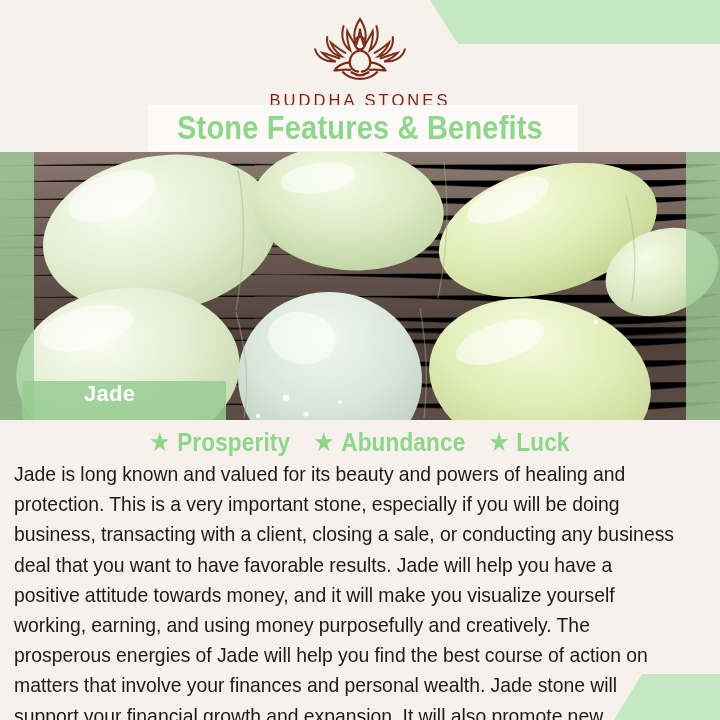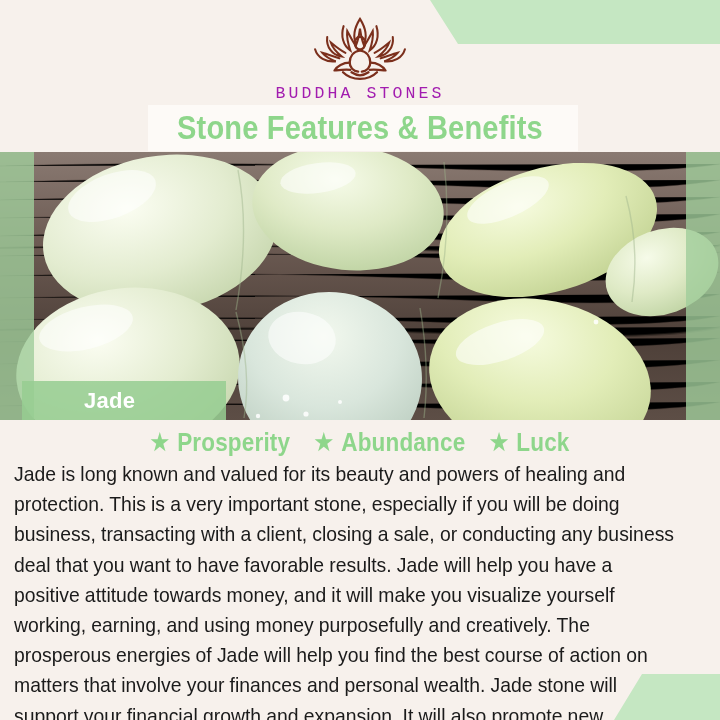--- a/index.html
+++ b/index.html
@@ -24,23 +24,23 @@
     clip-path: polygon(0 0, 430px 0, 458px 44px, 720px 44px, 720px 674px, 642px 674px, 614px 720px, 0 720px);
   }
 
   
   #logo-block {
     position:absolute; left:0; top:14px; width:720px;
     display:flex; flex-direction:column; align-items:center;
   }
   #logo-mark { width:122px; height:68px; display:block; }
   #logo-wordmark {
-    font-family:Liberation Mono, monospace;
-    font-size:16.5px; letter-spacing:3.1px; color:#a21caf;
-    margin-top:2px;
+    font-family:Liberation Sans, sans-serif;
+    font-size:16.5px; letter-spacing:3.1px; color:#7f1d1d;
+    margin-top:9px;
   }
 
   
   #title-band {
     position:absolute; left:148px; top:105px; width:430px; height:46px;
     background:#fdfaf7;
   }
   #page-title {
     position:absolute; left:0; top:104px; width:720px;
     text-align:center;
@@ -59,21 +59,21 @@
   #photo-svg { display:block; width:720px; height:268px; }
 
   
   #photo-strip-left  { position:absolute; left:0;  top:152px; width:34px; height:268px; background:rgba(160,205,155,.80); }
   #photo-strip-right { position:absolute; right:0; top:152px; width:34px; height:268px; background:rgba(160,205,155,.80); }
 
   
   #jade-banner {
     position:absolute; left:22px; top:381px; width:204px; height:39px;
     background:rgba(150,205,145,.86);
-    display:flex; align-items:center;
+    display:flex; 
   }
   #jade-label {
     color:#ffffff; font-size:22px; font-weight:bold;
     margin-left:62px; letter-spacing:.3px;
   }
 
   
   #keywords {
     position:absolute; left:0; top:428px; width:720px;
     display:flex; justify-content:center; align-items:center; gap:9px;

